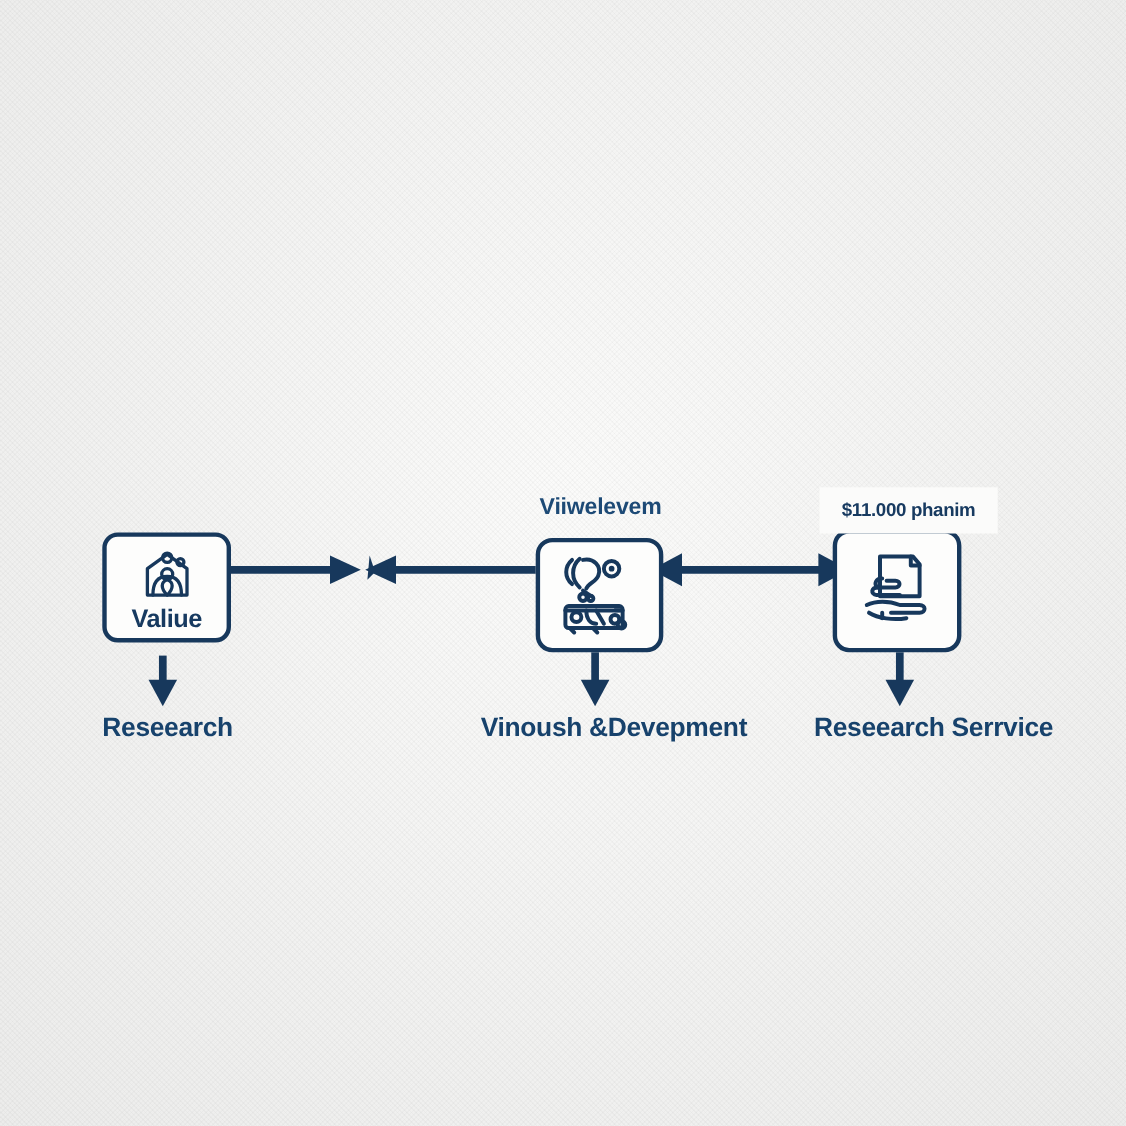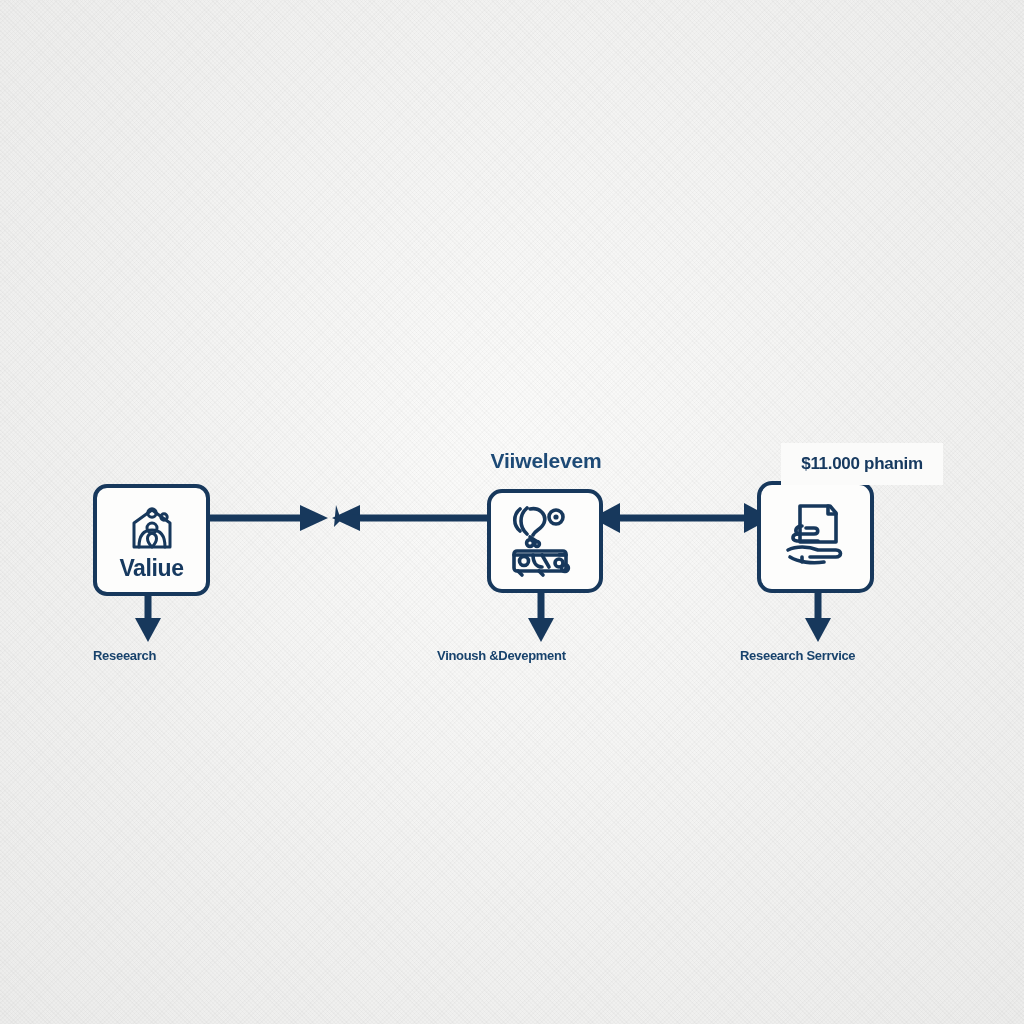--- a/index.html
+++ b/index.html
@@ -43,21 +43,21 @@
     flex-direction: column;
     align-items: center;
     justify-content: center;
   }
 
   
   #node-value {
     left: 93px;
     top: 484px;
     width: 117px;
-    height: 112px;
+    height: 100px;
     border-radius: 14px;
     padding-top: 4px;
   }
   #node-value .node-icon { margin-bottom: 2px; }
   .node-inner-label {
     font-size: 23px;
     font-weight: bold;
     color: #173a60;
     letter-spacing: -0.4px;
     line-height: 1;
@@ -77,21 +77,21 @@
     left: 757px;
     top: 481px;
     width: 117px;
     height: 112px;
     border-radius: 15px;
   }
 
   
   #price-chip {
     position: absolute;
-    left: 781px;
+    left: 745px;
     top: 443px;
     width: 162px;
     height: 42px;
     background: #fbfbfa;
     display: flex;
     align-items: center;
     justify-content: center;
     z-index: 6;
   }
   #price-chip .chip-text {
@@ -112,21 +112,21 @@
     font-size: 21px;
     font-weight: bold;
     color: #1d4a76;
     letter-spacing: -0.2px;
     white-space: nowrap;
   }
 
   
   .bottom-label {
     position: absolute;
-    font-size: 13px;
+    font-size: 24px;
     font-weight: bold;
     color: #17426c;
     letter-spacing: -0.3px;
     white-space: nowrap;
   }
   #label-research { left: 93px;  top: 648px; }
   #label-rnd      { left: 437px; top: 648px; }
   #label-service  { left: 740px; top: 648px; }
 
   svg.lines {

